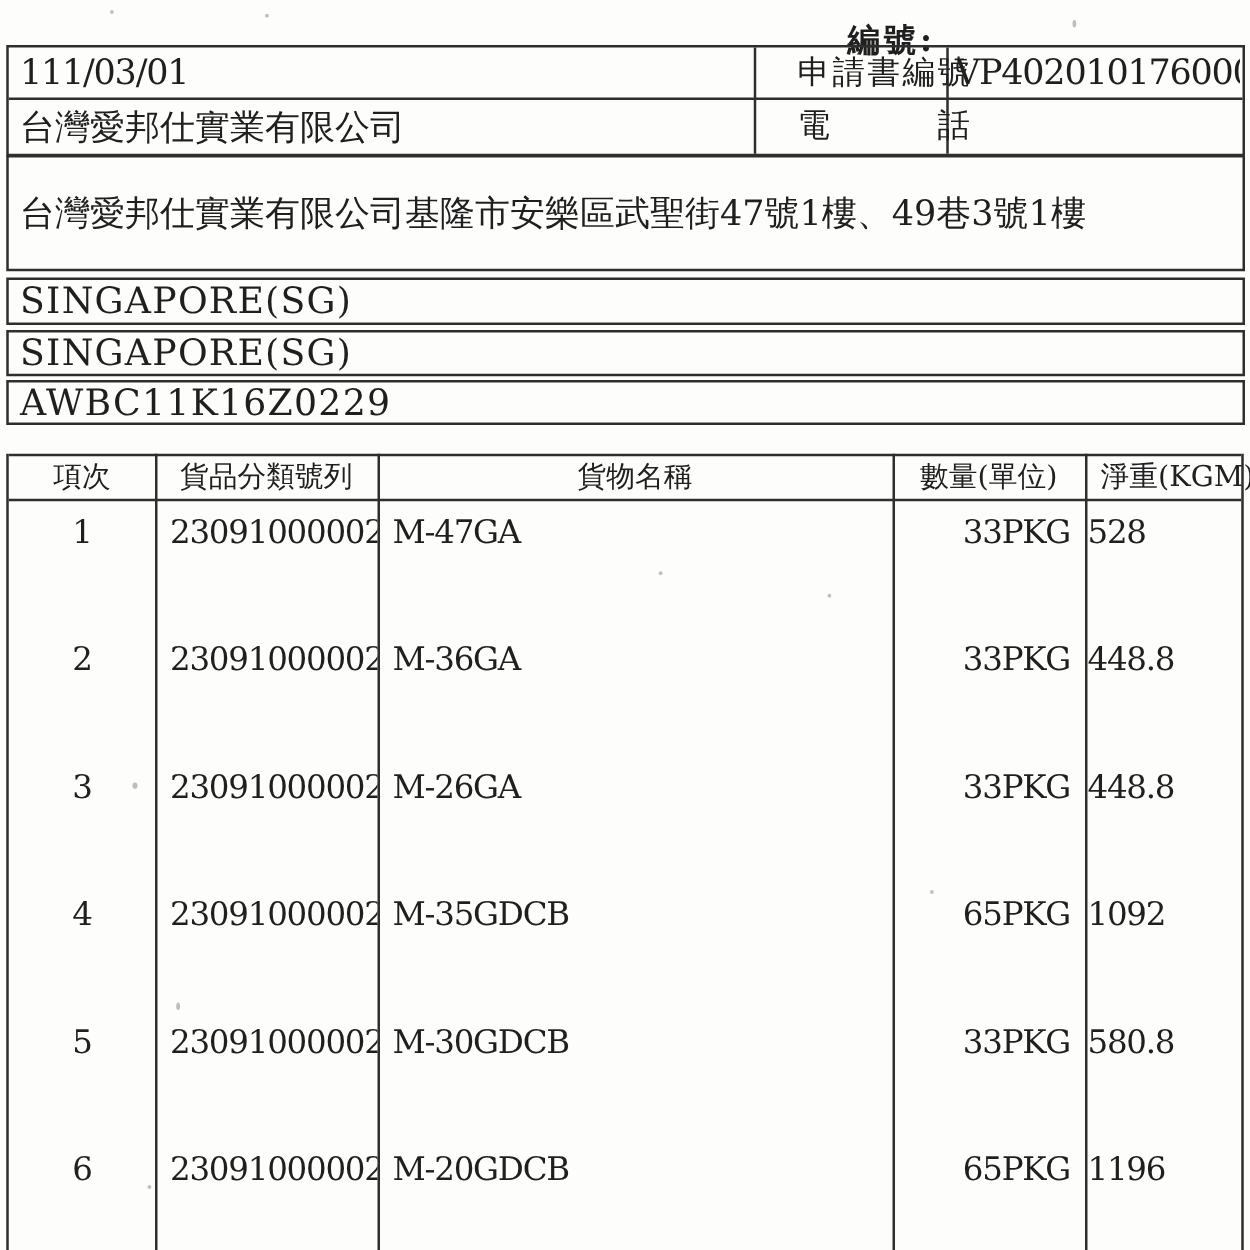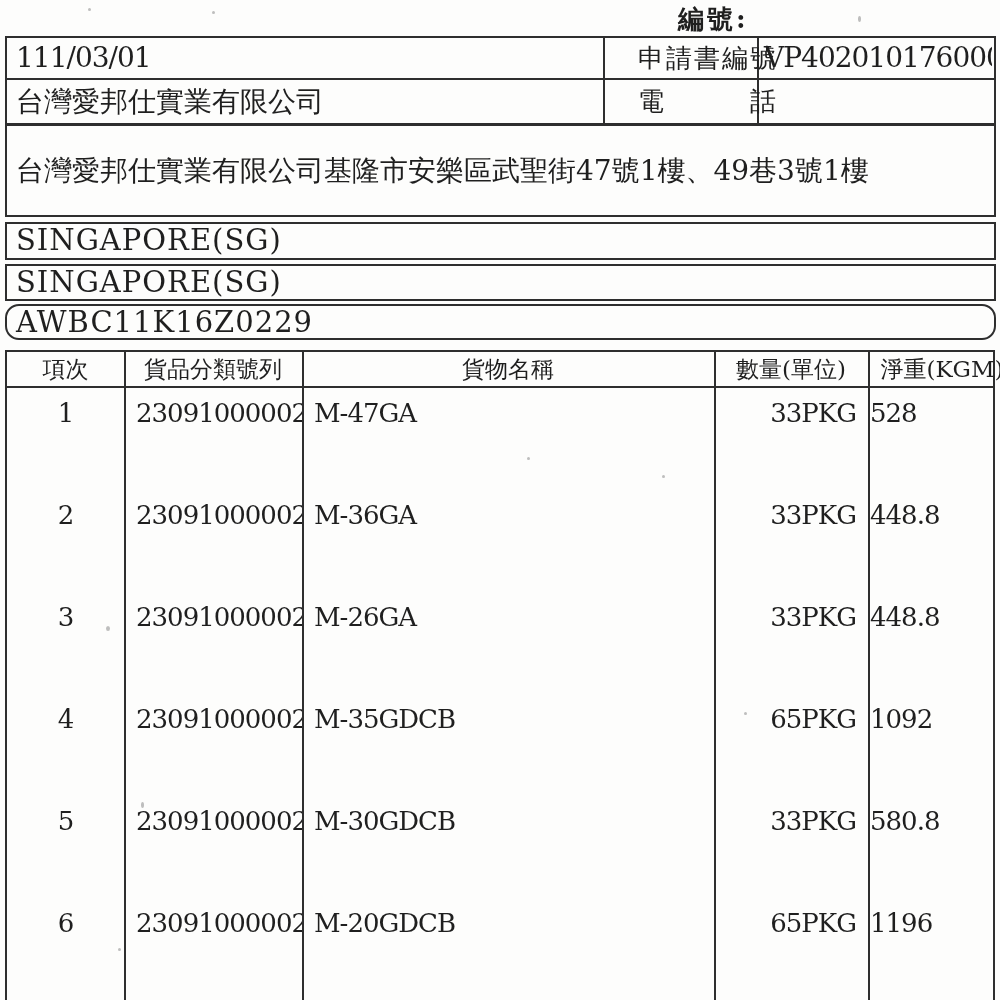--- a/index.html
+++ b/index.html
@@ -3,21 +3,21 @@
 <meta charset="utf-8">
 <style>
   html,body{
     margin:0;padding:0;
     width:1000px;height:1000px;
     background:#fdfdfc;
     overflow:hidden;
     font-family:"DejaVu Serif","Liberation Serif",serif;
     color:#1f1f1f;
   }
-  .abs{position:absolute;}
+  .abs{position:absolute;margin-top:13px;}
   .box{position:absolute;border:2px solid #2e2e2e;box-sizing:border-box;background:transparent;}
   .vline{position:absolute;width:2px;top:0;bottom:0;background:#2e2e2e;}
   .hline{position:absolute;left:0;right:0;height:2px;background:#2e2e2e;}
   .cell{position:absolute;white-space:nowrap;overflow:hidden;box-sizing:border-box;}
   .num{letter-spacing:-1px;}
   .spread{text-align:justify;text-align-last:justify;margin-left:26px;}
 
   
   #ref-label{left:678px;top:2px;font-size:26px;font-weight:600;letter-spacing:3px;}
 
@@ -32,21 +32,21 @@
   .ca-label{left:598px;width:152px;padding:0 7px;font-size:26px;}
   .ca-value{left:752px;width:233px;padding-left:5px;font-size:28px;}
 
   
   #addressBox{left:5px;top:124px;width:991px;height:93px;}
   #addressBox .txt{line-height:89px;padding-left:9px;font-size:28px;white-space:nowrap;}
 
   
   #destBox1{left:5px;top:222px;width:991px;height:38px;}
   #destBox2{left:5px;top:264px;width:991px;height:37px;}
-  #awbBox{left:5px;top:304px;width:991px;height:36px;border-radius:14px;}
+  #awbBox{left:5px;top:304px;width:991px;height:36px;}
   .single-line{line-height:32px;padding-left:9px;font-size:29px;letter-spacing:1px;white-space:nowrap;}
 
   
   #mainTable{left:5px;top:350px;width:990px;height:650px;border-left:2px solid #2e2e2e;border-right:2px solid #2e2e2e;box-sizing:border-box;}
   #mainTable .header{position:absolute;top:0;left:0;right:0;height:38px;border-top:2px solid #2e2e2e;border-bottom:2px solid #2e2e2e;box-sizing:border-box;}
   #mainTable .header .cell{top:0;height:34px;line-height:34px;font-size:23px;text-align:center;}
   #mainTable .cv1{left:117px;} #mainTable .cv2{left:295px;}
   #mainTable .cv3{left:707px;} #mainTable .cv4{left:861px;}
   .h-no{left:0;width:117px;}
   .h-code{left:117px;width:178px;}

